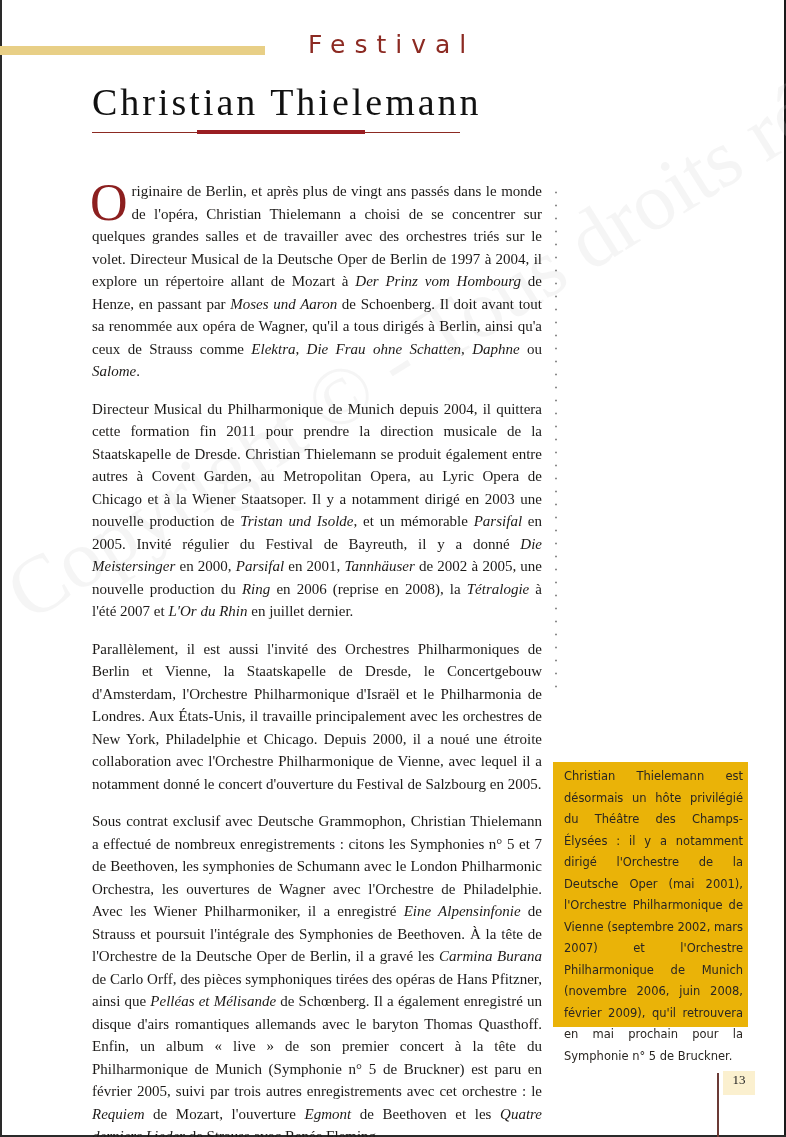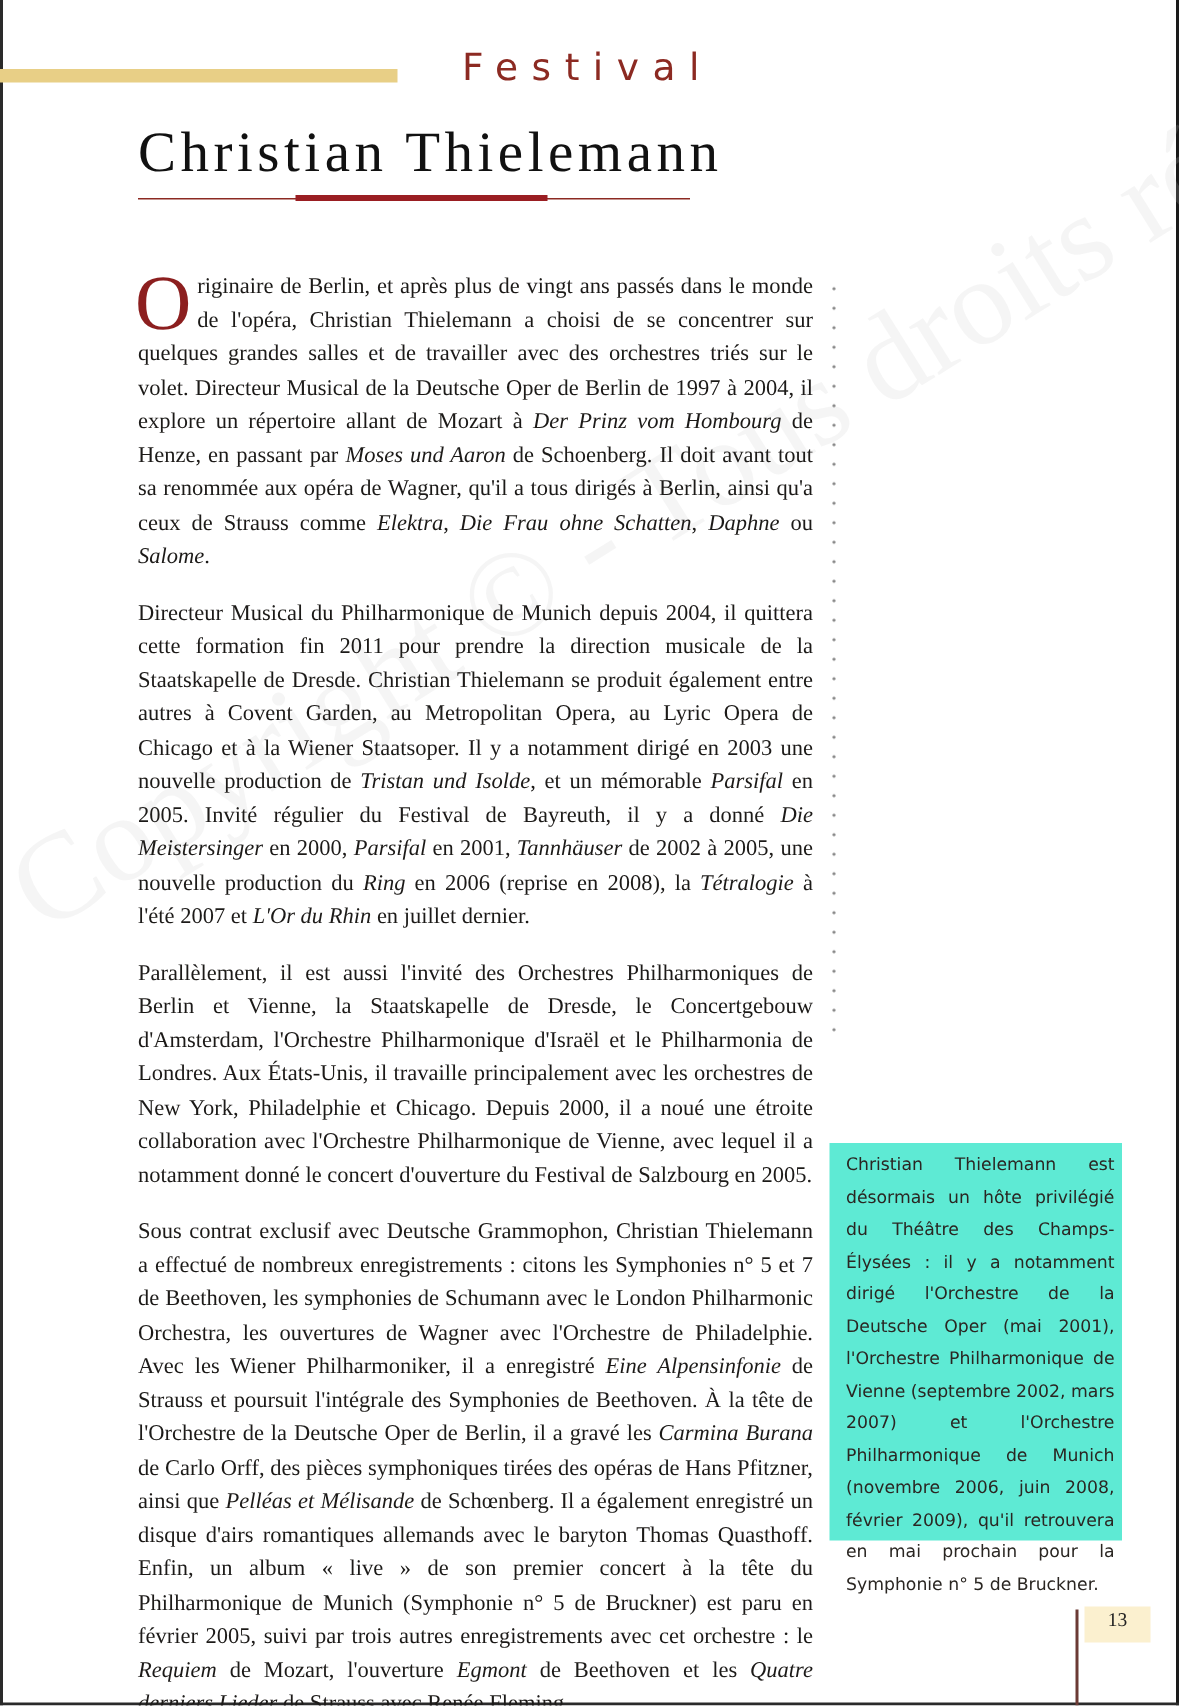--- a/index.html
+++ b/index.html
@@ -44,35 +44,35 @@
     margin: 2px 4px 0 -2px; font-family: "Liberation Serif", serif;
   }
   .sep-dots {
     position: absolute; left: 555px; top: 186px; width: 2px; height: 510px;
     background-image: radial-gradient(circle, #8a8a8a 0.9px, transparent 1.2px);
     background-size: 2px 13px; background-repeat: repeat-y;
   }
 
   .sidebar-box {
     position: absolute; left: 553px; top: 762px; width: 195px; height: 265px;
-    background: #5eead4; box-sizing: border-box; padding: 4px 5px 6px 11px;
+    background: #eab308; box-sizing: border-box; padding: 4px 5px 6px 11px;
     font-family: "DejaVu Sans", sans-serif; font-size: 11.5px; line-height: 21.5px;
     text-align: justify; color: #2a2622;
   }
 
   .watermark {
     position: absolute; left: -10px; top: 560px; transform-origin: left top;
     transform: rotate(-32deg);
     font-family: "Liberation Serif", serif; font-size: 82px; color: rgba(200,200,200,0.18);
     white-space: nowrap; pointer-events: none;
   }
 
   .page-num-rule { position: absolute; left: 717px; top: 1073px; width: 2px; height: 64px; background: #6b3a35; }
   .page-number {
-    position: absolute; left: 723px; top: 1071px; width: 44px; height: 24px;
+    position: absolute; left: 723px; top: 1071px; width: 32px; height: 24px;
     background: #fbf0cf; font-size: 13px; text-align: center; line-height: 18px; color: #222;
   }
   i { }
 </style>
 </head>
 <body>
 
 <div class="left-edge"></div>
 <div class="right-edge"></div>
 <div class="bottom-edge"></div>

